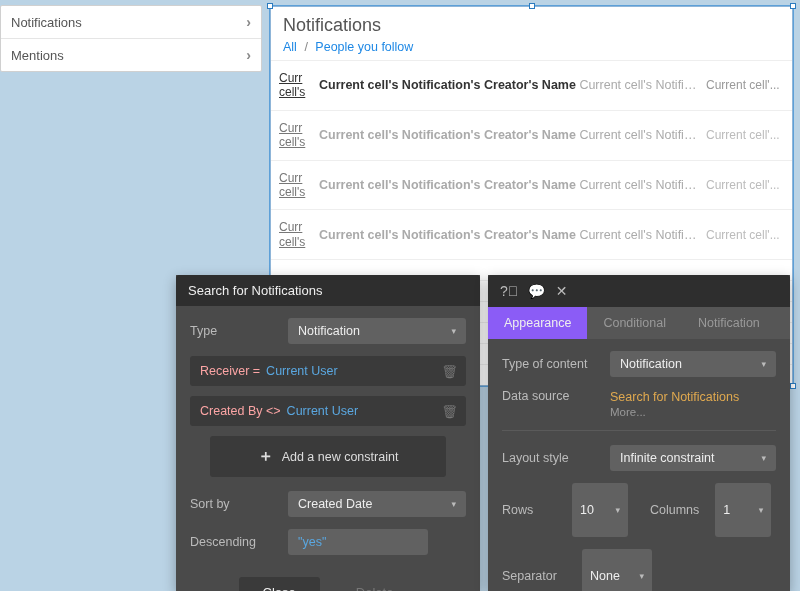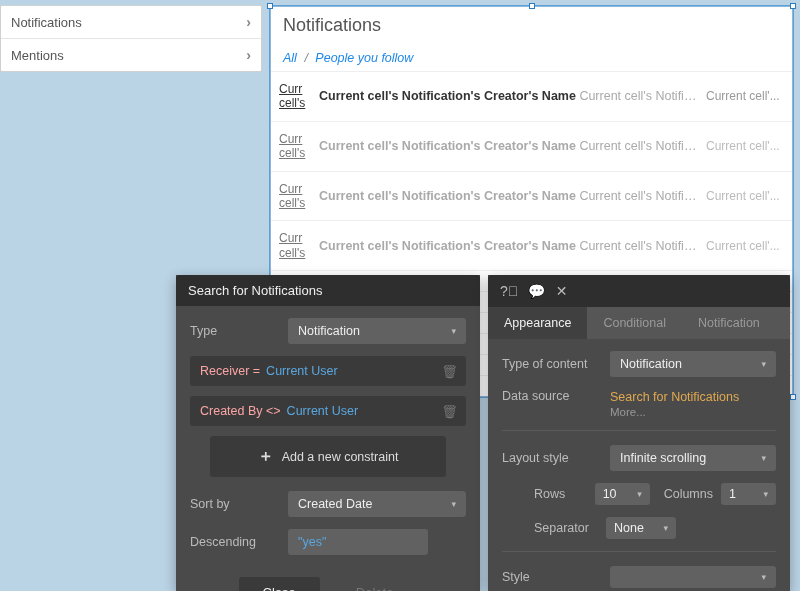--- a/index.html
+++ b/index.html
@@ -13,21 +13,21 @@
   .main-panel { position: absolute; left: 270px; top: 6px; right: 7px; background: #fff; border: 1px solid #8fb5d8; border-radius: 2px; }
   .main-panel.sel { outline: 1px solid #5da0d8; }
   .handle { position: absolute; width: 6px; height: 6px; background: #fff; border: 1px solid #2b7bbf; }
   .h-tl { top: -4px; left: -4px; } .h-tr { top: -4px; right: -4px; }
   .h-bl { bottom: -4px; left: -4px; } .h-br { bottom: -4px; right: -4px; }
   .h-tm { top: -4px; left: 50%; margin-left: -3px; }
   .h-bm { bottom: -4px; left: 50%; margin-left: -3px; }
 
   .panel-header { padding: 8px 12px 6px; }
   .panel-title { font-size: 18px; color: #555; font-weight: 400; }
-  .breadcrumb { font-size: 12.5px; margin-top: 15px; font-style: italic; }
+  .breadcrumb { font-size: 12.5px; margin-top: 4px; }
   .breadcrumb a { color: #1e88e5; text-decoration: none; }
   .breadcrumb .sep { color: #888; margin: 0 4px; }
 
   .row { display: flex; align-items: center; border-top: 1px solid #eee; padding: 10px 8px 10px 8px; gap: 8px; }
   .row.first { background: #fff; }
   .row .avatar-col { width: 32px; color: #777; font-size: 12px; overflow: hidden; line-height: 1.2; text-decoration: underline; }
   .row.first .avatar-col { color: #333; }
   .row .text-col { flex: 1; overflow: hidden; white-space: nowrap; text-overflow: ellipsis; color: #aaa; font-size: 12.5px; }
   .row.first .text-col .bold { color: #333; font-weight: 600; }
   .row .text-col .bold { color: #aaa; font-weight: 600; }
@@ -42,43 +42,43 @@
   .insp-title .icons { display: flex; gap: 10px; color: #bbb; font-size: 14px; }
   .insp-title .icons span { cursor: pointer; }
 
   .insp-body { padding: 12px 14px 0; }
 
   .prop-row { display: flex; align-items: center; margin-bottom: 12px; gap: 8px; }
   .prop-label { width: 90px; color: #bbb; font-size: 12.5px; }
   .prop-input { flex: 1; }
 
   .dropdown { background: #616161; border-radius: 3px; padding: 6px 10px; color: #eee; font-size: 12.5px; display: flex; justify-content: space-between; align-items: center; cursor: pointer; }
-  .dropdown.sm { padding: 4px 8px; }
+  .dropdown.sm { padding: 20px 8px; }
   .dd-arrow { font-size: 9px; color: #bbb; }
 
   .constraint { background: #3a3a3a; border-radius: 3px; padding: 8px 10px; margin-bottom: 10px; display: flex; align-items: center; font-size: 12.5px; position: relative; }
   .constraint .field { color: #fca5a5; }
   .constraint .val { color: #5aa7e0; margin-left: 6px; }
   .trash { position: absolute; right: 8px; color: #777; font-size: 13px; cursor: pointer; }
 
   .add-constraint { background: #3a3a3a; border-radius: 3px; padding: 10px; text-align: center; color: #ddd; font-size: 12.5px; cursor: pointer; display:flex; align-items:center; justify-content:center; gap:8px; margin: 0 20px 14px; }
   .plus-ic { font-size: 16px; font-weight: bold; }
 
   .btn-row { display: flex; gap: 12px; justify-content: center; padding: 10px 0 14px; }
   .btn { background: #3a3a3a; border-radius: 3px; padding: 8px 24px; color: #eee; font-size: 13px; cursor: pointer; }
   .btn.ghost { background: transparent; color: #777; }
 
   .tabs { display: flex; background: #565656; }
   .tab { padding: 9px 16px; font-size: 12.5px; color: #999; cursor: pointer; }
-  .tab.active { background: #404040; color: #eee; }
+  .tab.active { background: #8b5cf6; color: #eee; }
 
   .link-val { color: #e0a94f; font-size: 12.5px; }
   .link-more { color: #999; font-size: 11.5px; display:block; margin-top:2px;}
 
-  .mini-row { display:flex; align-items:center; gap:8px; margin-bottom:12px;margin-left:32px; }
+  .mini-row { display:flex; align-items:center; gap:16px; margin-bottom:12px; }
   .mini-label { color:#bbb; font-size:12.5px; width: auto; }
 
   .divider { height:1px; background:#5a5a5a; margin: 6px 0 14px; }
 
   .text-input { background:#616161; border:none; border-radius:3px; padding:6px 10px; color:#5aa7e0; font-size:12.5px; width: 140px; }
 </style>
 </head>
 <body>
 
 <div class="sidebar">
@@ -247,21 +247,21 @@
         <span class="link-more">More...</span>
       </div>
     </div>
 
     <div class="divider"></div>
 
     <div class="prop-row">
       <div class="prop-label" style="width:100px">Layout style</div>
       <div class="prop-input">
         <div class="dropdown">
-          <span>Infinite scrolling</span>
+          <span>Infinite constraint</span>
             <span class="dd-arrow">▾</span>
         </div>
       </div>
     </div>
 
     <div class="mini-row">
       <span class="mini-label" style="width:54px">Rows</span>
       <div class="dropdown sm" style="width:56px">
         <span>10</span>
           <span class="dd-arrow">▾</span>

